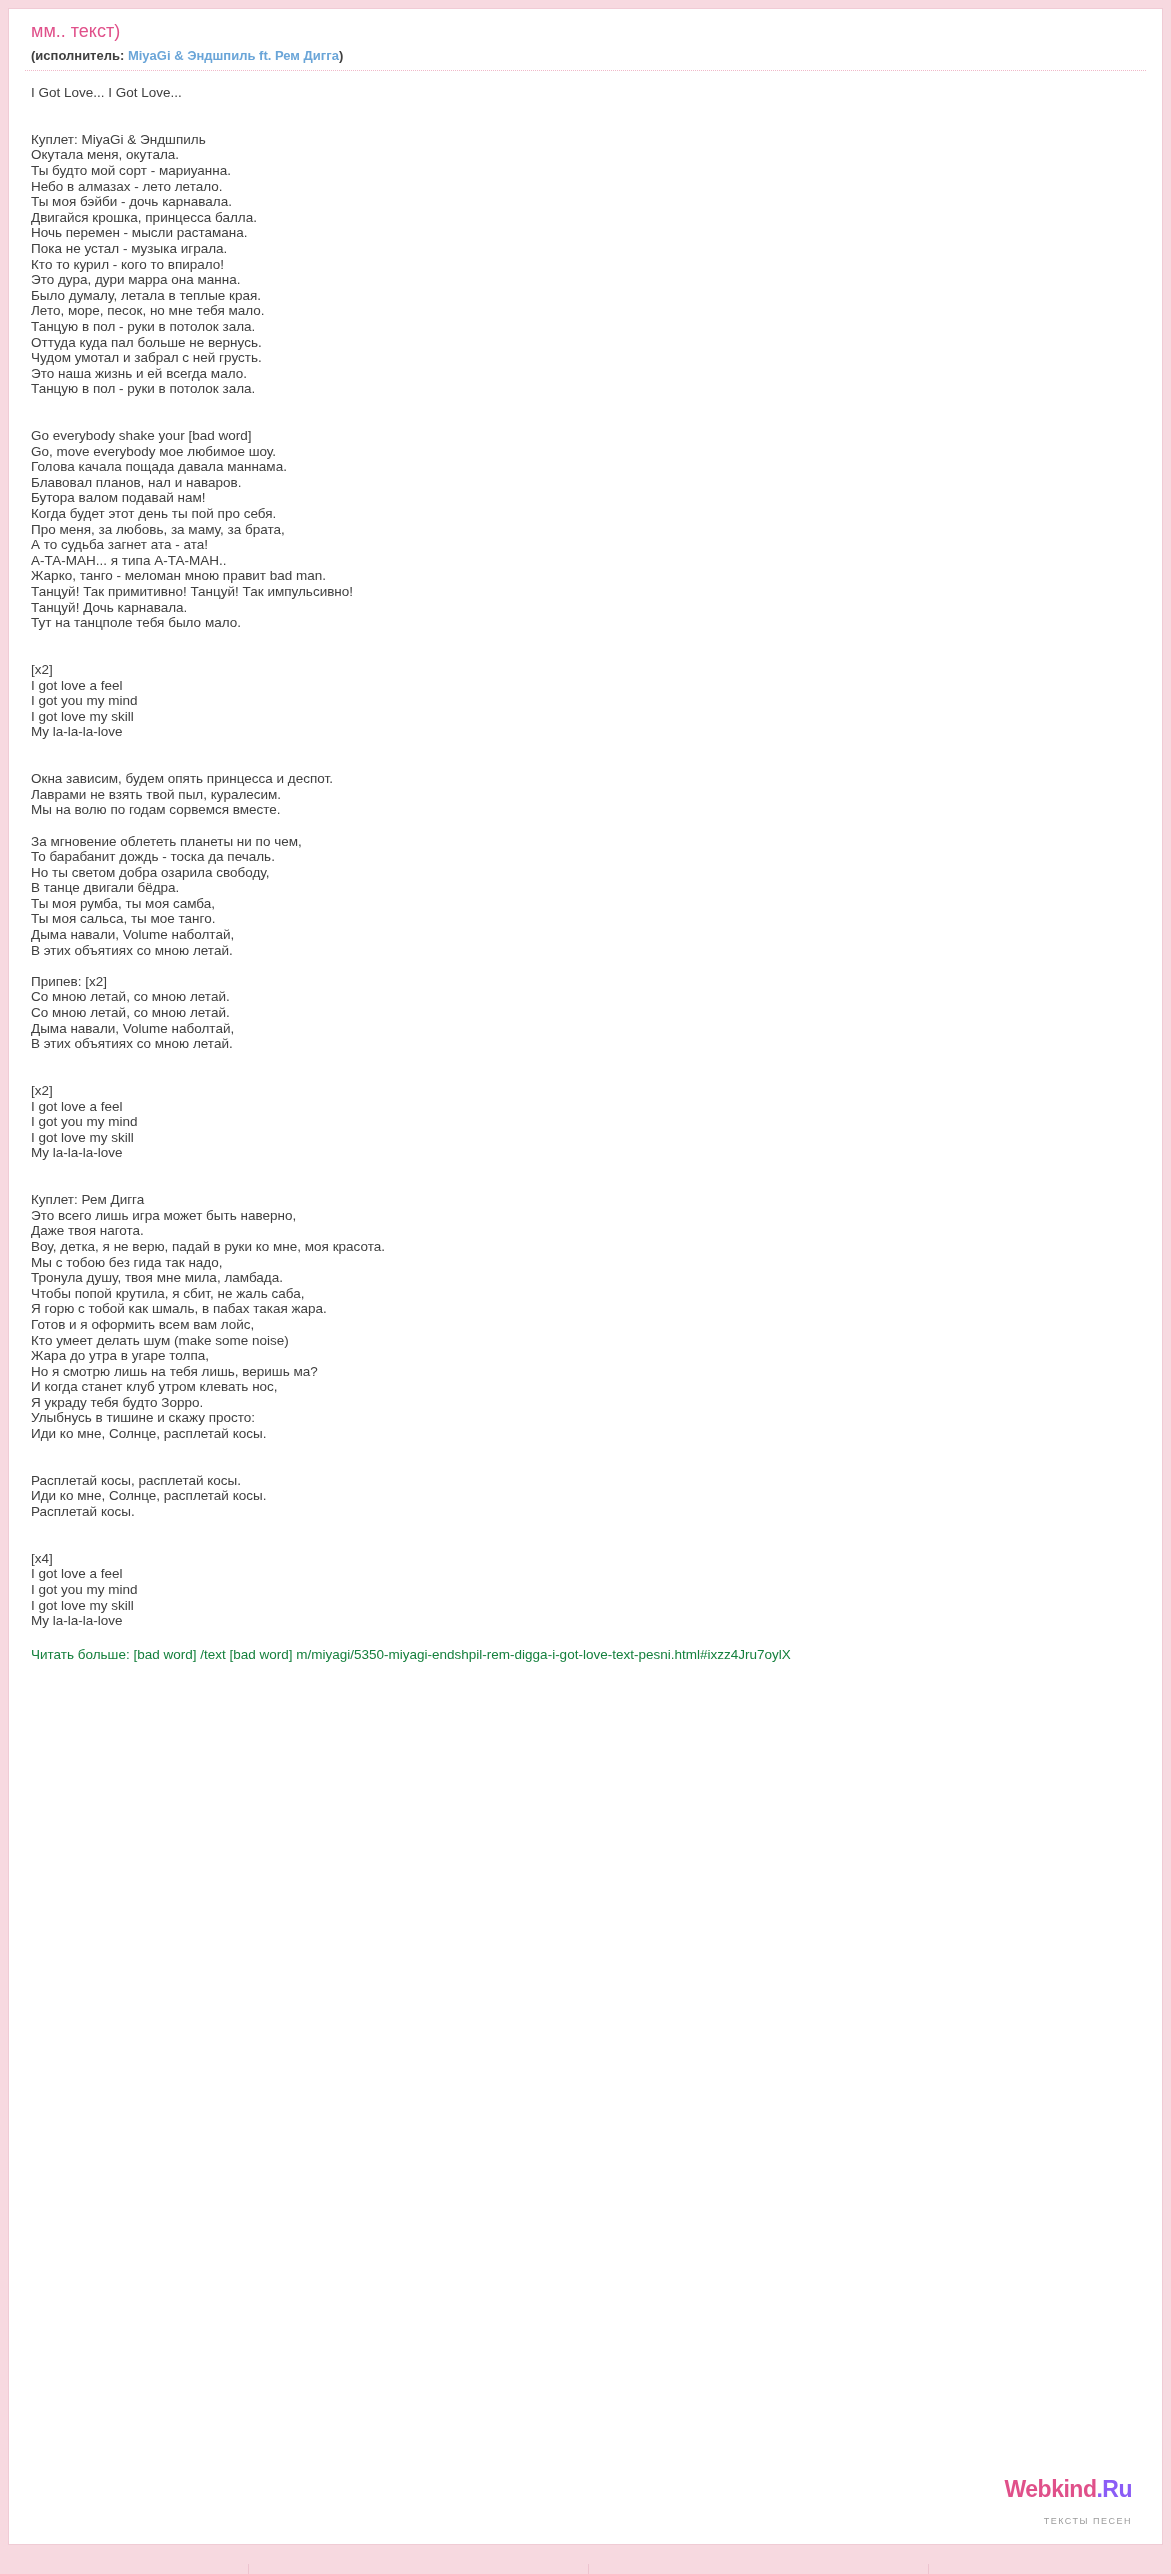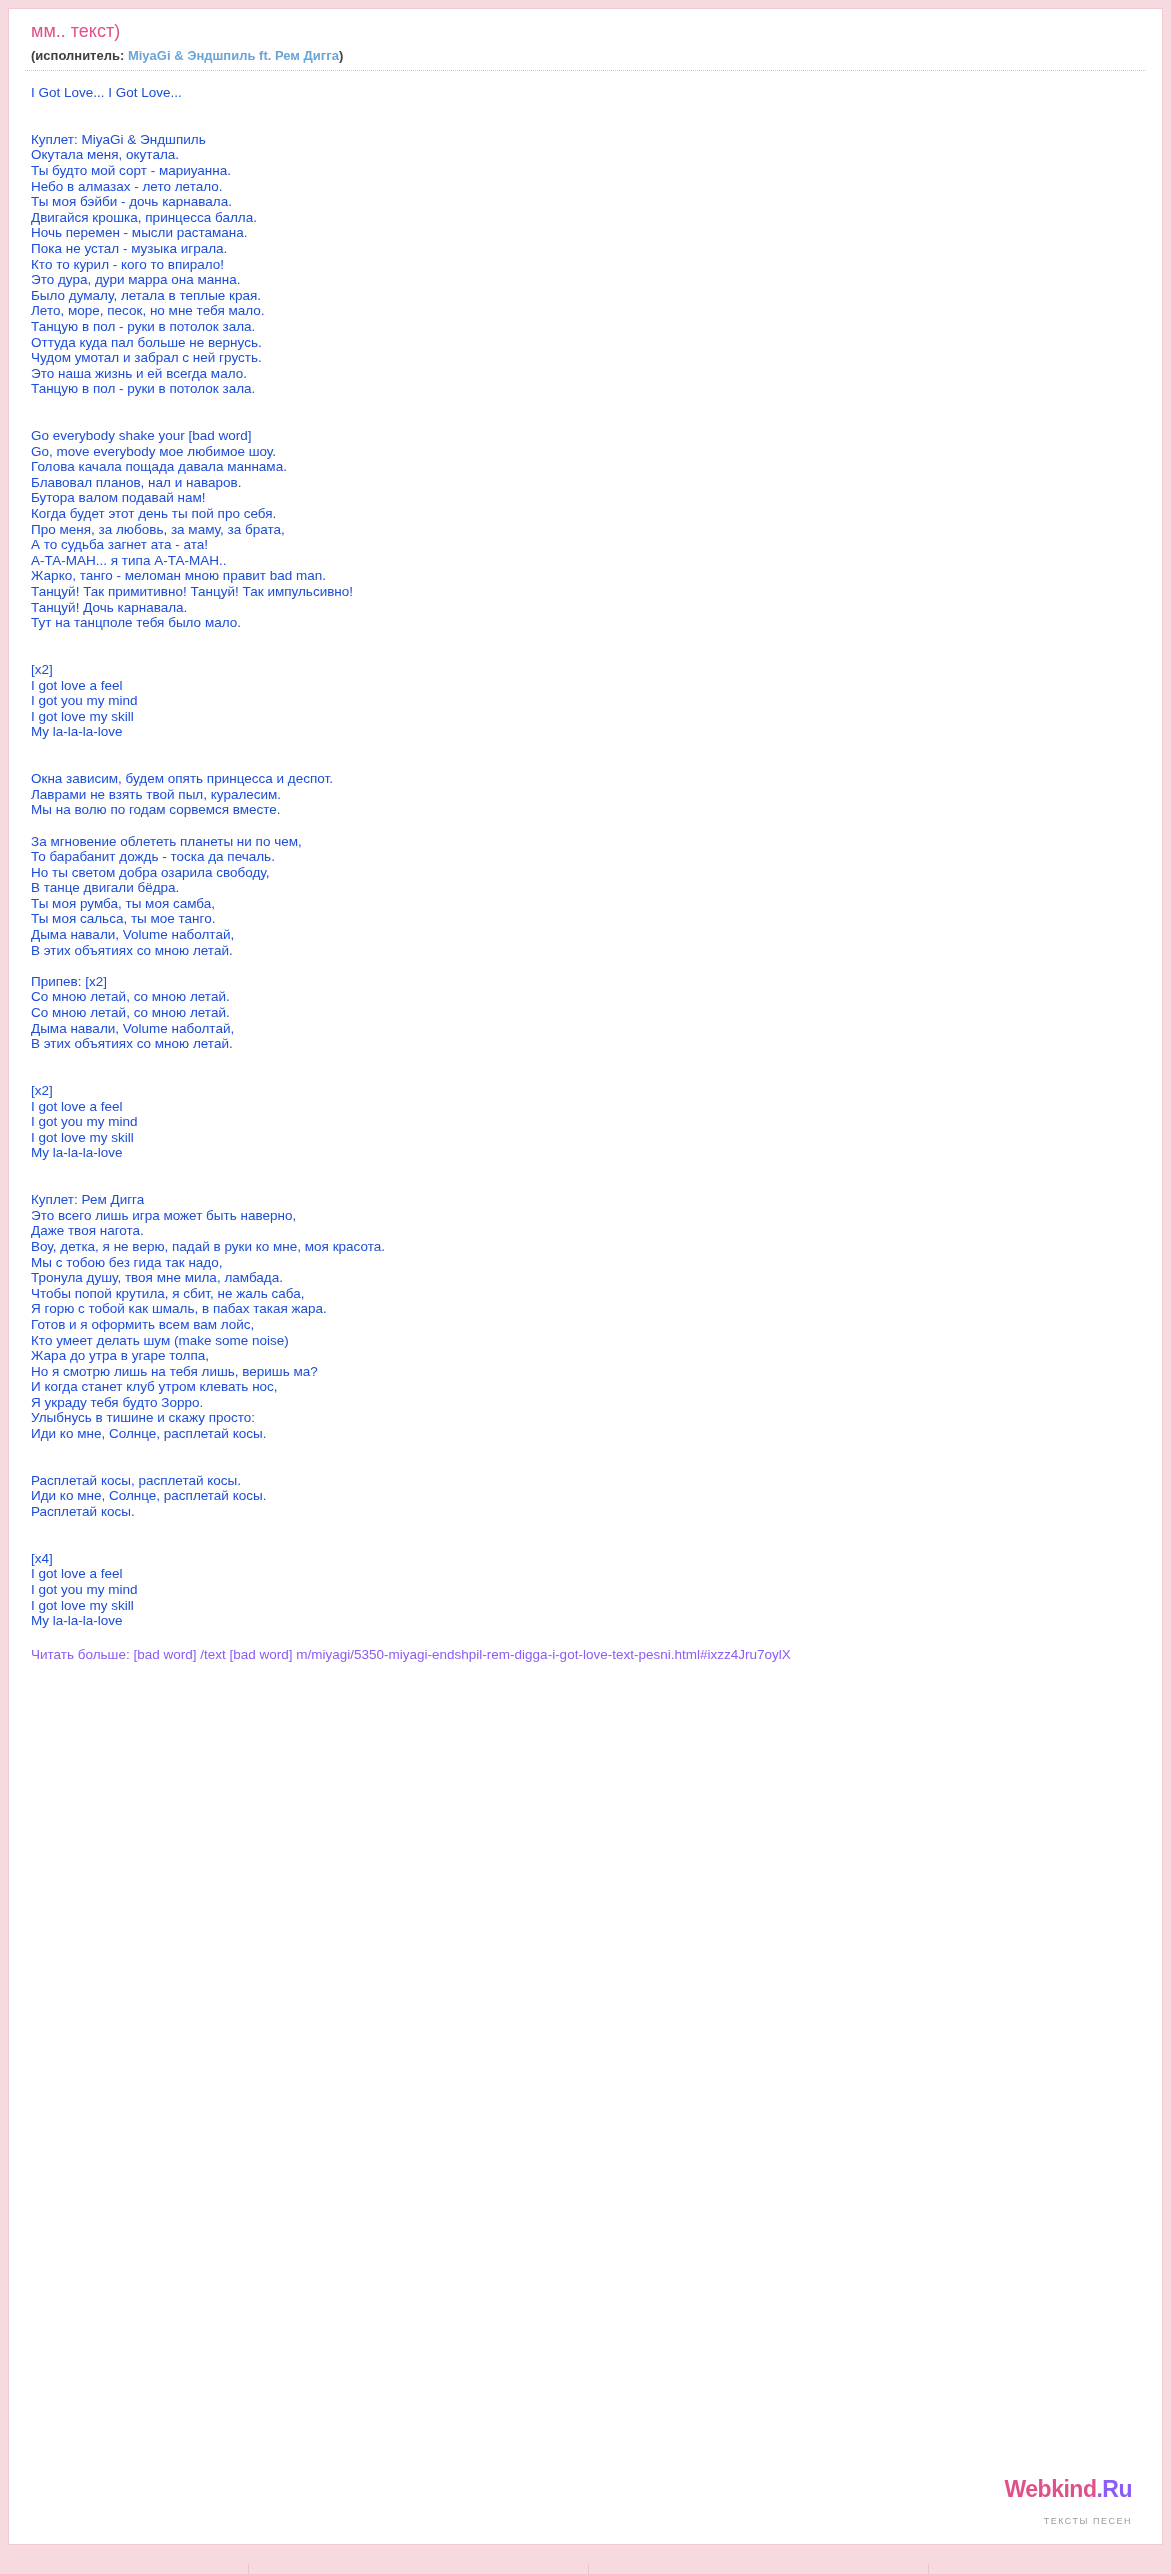--- a/index.html
+++ b/index.html
@@ -54,28 +54,28 @@
     margin-bottom: 14px;
     font-weight: bold;
   }
   .artist-line a {
     color: #6aa5d8;
     text-decoration: none;
   }
   .lyrics {
     font-size: 13.5px;
     line-height: 15.6px;
-    color: #1d4ed8;
+    color: #404040;
     padding-left: 6px;
     white-space: pre-wrap;
     font-family: "Liberation Sans", sans-serif;
   }
   .readmore {
     font-size: 13.5px;
-    color: #8b5cf6;
+    color: #15803d;
     padding-left: 6px;
     margin-top: 18px;
     line-height: 16px;
     word-break: break-all;
   }
   .brand {
     position: absolute;
     right: 14px;
     bottom: 18px;
     text-align: right;

